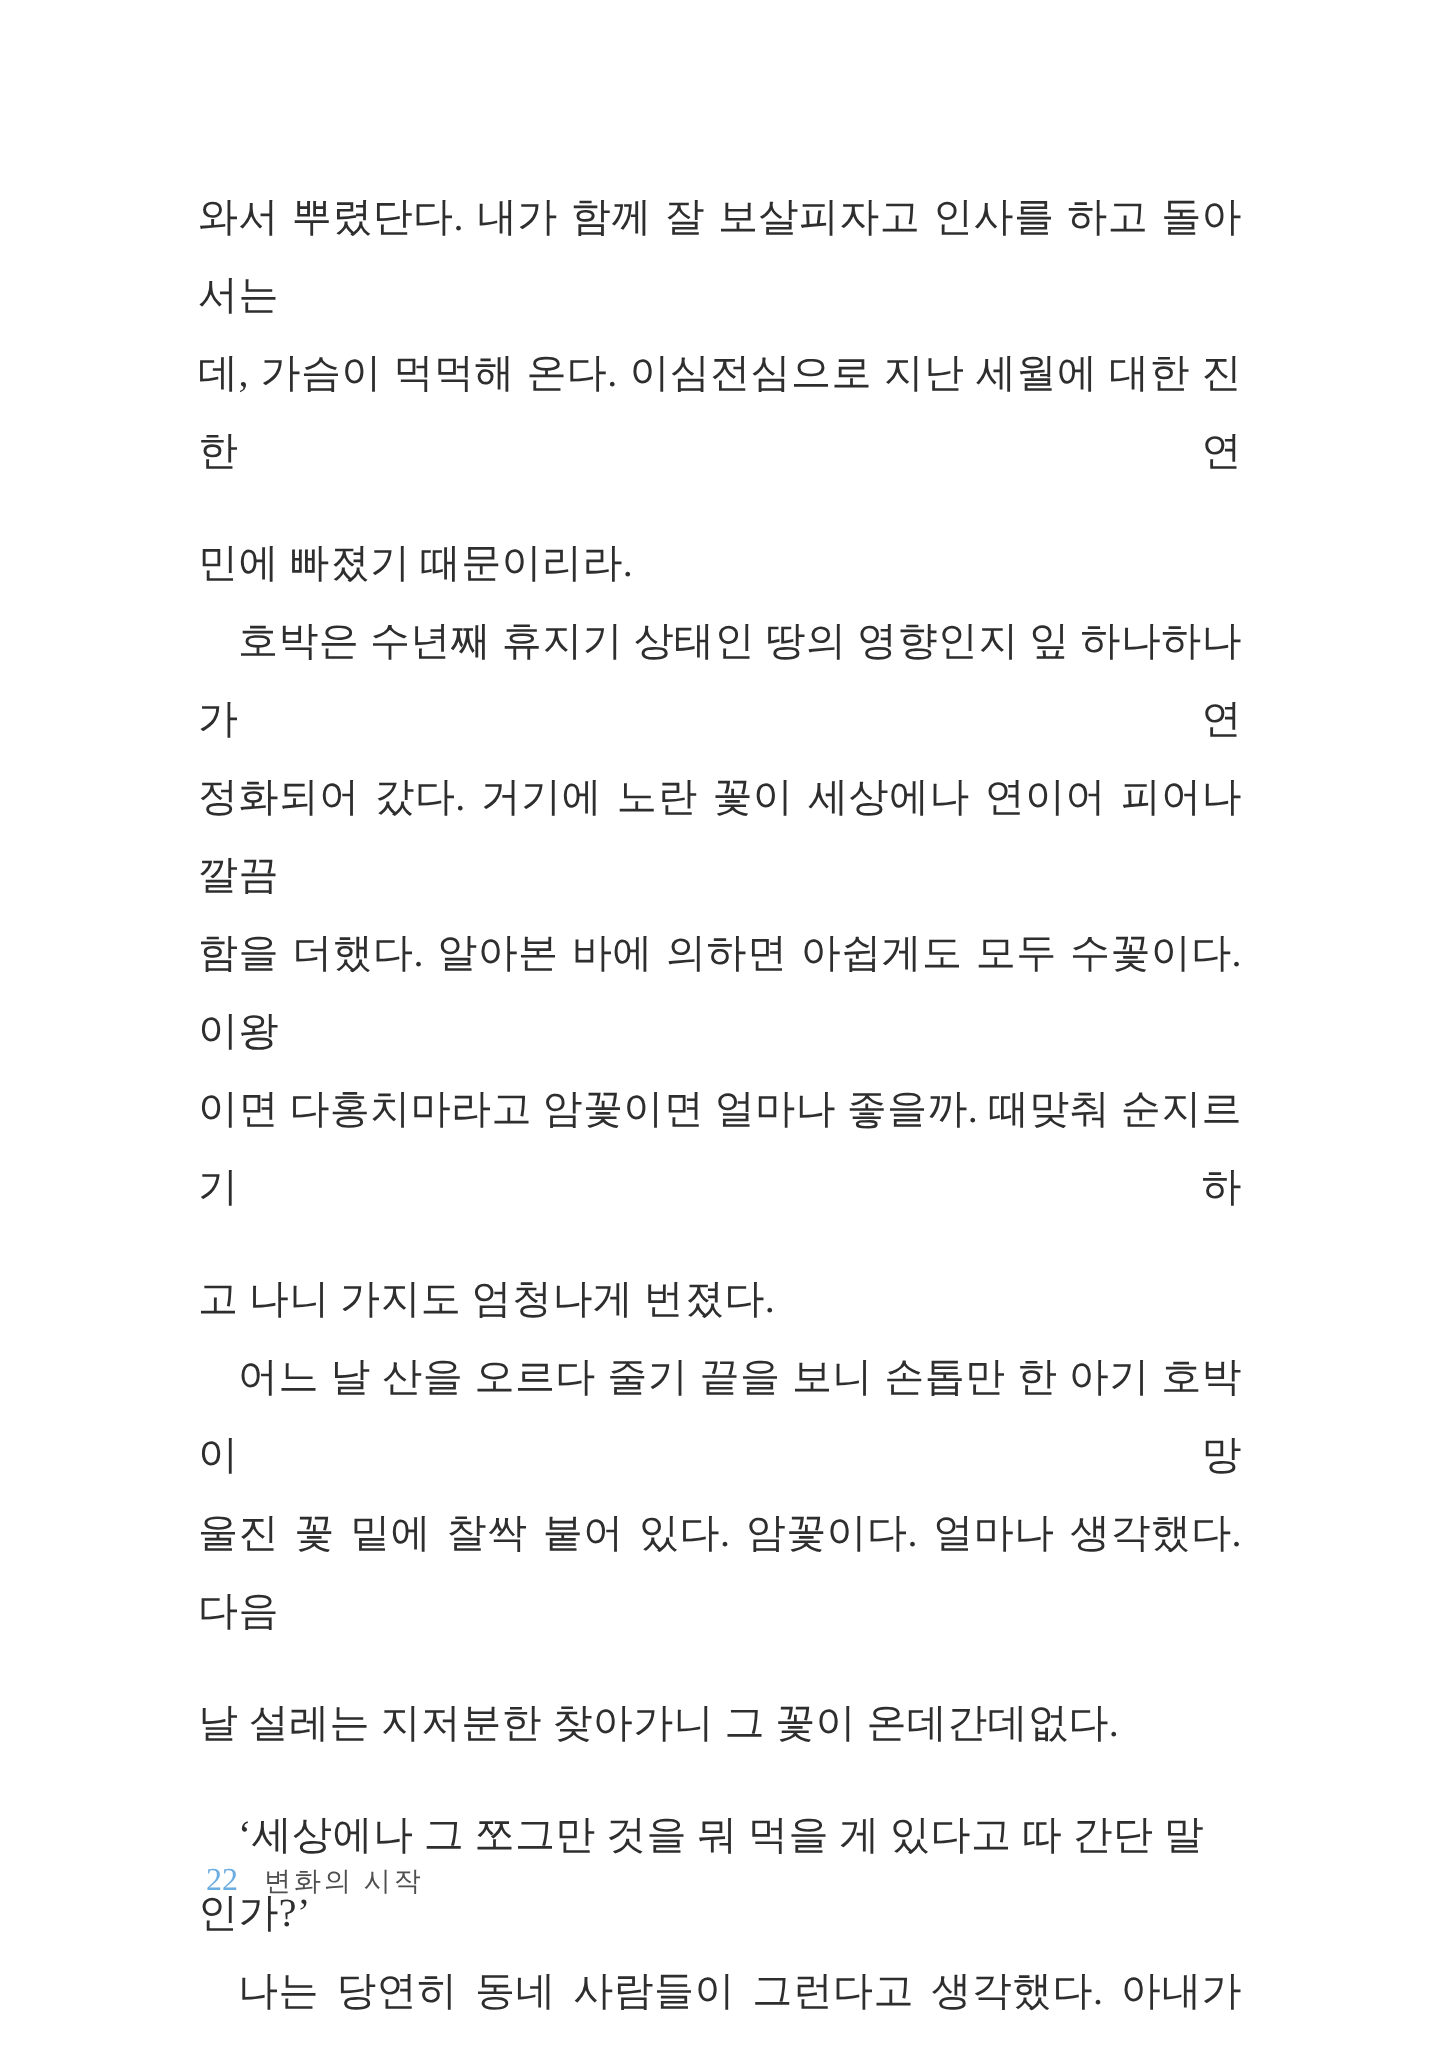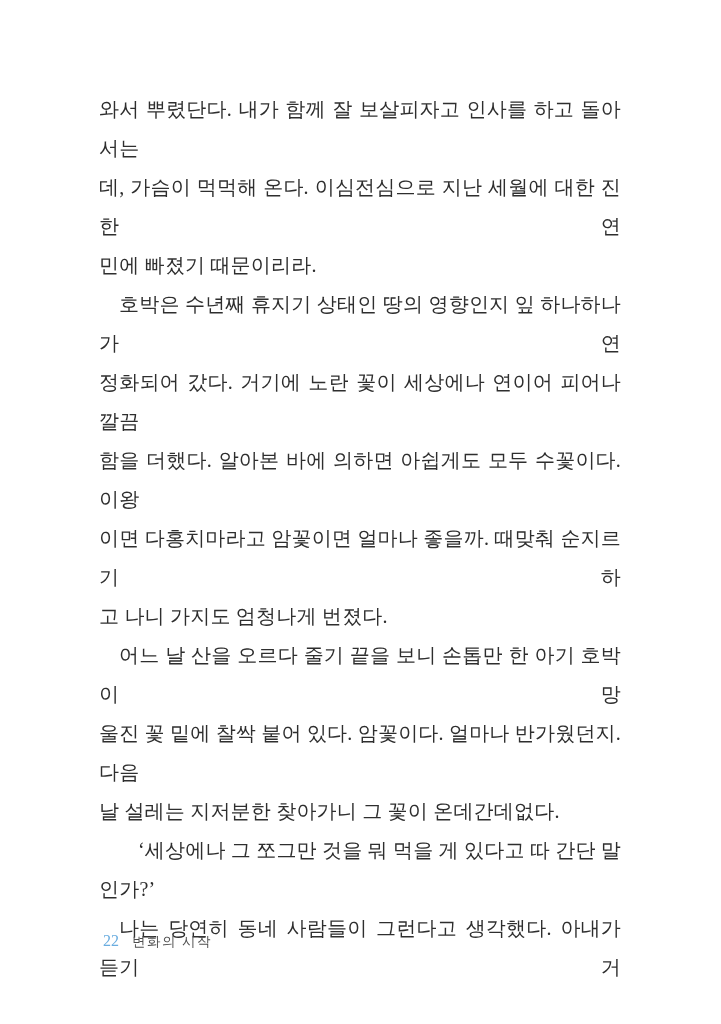--- a/index.html
+++ b/index.html
@@ -18,21 +18,21 @@
     left: 99px; top: 90px;
     width: 522px;
     font-family: "Liberation Serif", "DejaVu Serif", serif;
     font-size: 20px;
     line-height: 39px;
     color: #2e2e2e;
     letter-spacing: 0.2px;
   }
   .line { white-space: normal; }
   .line.j { text-align: justify; text-align-last: justify; }
-  .line.l { text-align: right; text-align-last: left; }
+  .line.l { text-align: left; text-align-last: left; margin-top: 17px; }
   .line.i { text-indent: 20px; }
   .footer {
     position: absolute;
     left: 103px; top: 932px;
     display: flex;
     align-items: baseline;
     gap: 13px;
   }
   .page-number {
     font-family: "Liberation Serif", "DejaVu Serif", serif;
@@ -53,21 +53,21 @@
   <div class="body-text">
     <div class="line j">와서 뿌렸단다. 내가 함께 잘 보살피자고 인사를 하고 돌아서는</div>
     <div class="line j">데, 가슴이 먹먹해 온다. 이심전심으로 지난 세월에 대한 진한 연</div>
     <div class="line l">민에 빠졌기 때문이리라.</div>
     <div class="line j i">호박은 수년째 휴지기 상태인 땅의 영향인지 잎 하나하나가 연</div>
     <div class="line j">정화되어 갔다. 거기에 노란 꽃이 세상에나 연이어 피어나 깔끔</div>
     <div class="line j">함을 더했다. 알아본 바에 의하면 아쉽게도 모두 수꽃이다. 이왕</div>
     <div class="line j">이면 다홍치마라고 암꽃이면 얼마나 좋을까. 때맞춰 순지르기 하</div>
     <div class="line l">고 나니 가지도 엄청나게 번졌다.</div>
     <div class="line j i">어느 날 산을 오르다 줄기 끝을 보니 손톱만 한 아기 호박이 망</div>
-    <div class="line j">울진 꽃 밑에 찰싹 붙어 있다. 암꽃이다. 얼마나 반가웠던지. 다음</div>
+    <div class="line j">울진 꽃 밑에 찰싹 붙어 있다. 암꽃이다. 얼마나 생각했다. 다음</div>
     <div class="line l">날 설레는 지저분한 찾아가니 그 꽃이 온데간데없다.</div>
     <div class="line l i">‘세상에나 그 쪼그만 것을 뭐 먹을 게 있다고 따 간단 말인가?’</div>
     <div class="line j i">나는 당연히 동네 사람들이 그런다고 생각했다. 아내가 듣기 거</div>
 
   </div>
 
   <div class="footer">
     <span class="page-number">22</span>
     <span class="running-title">변화의 시작</span>
   </div>

